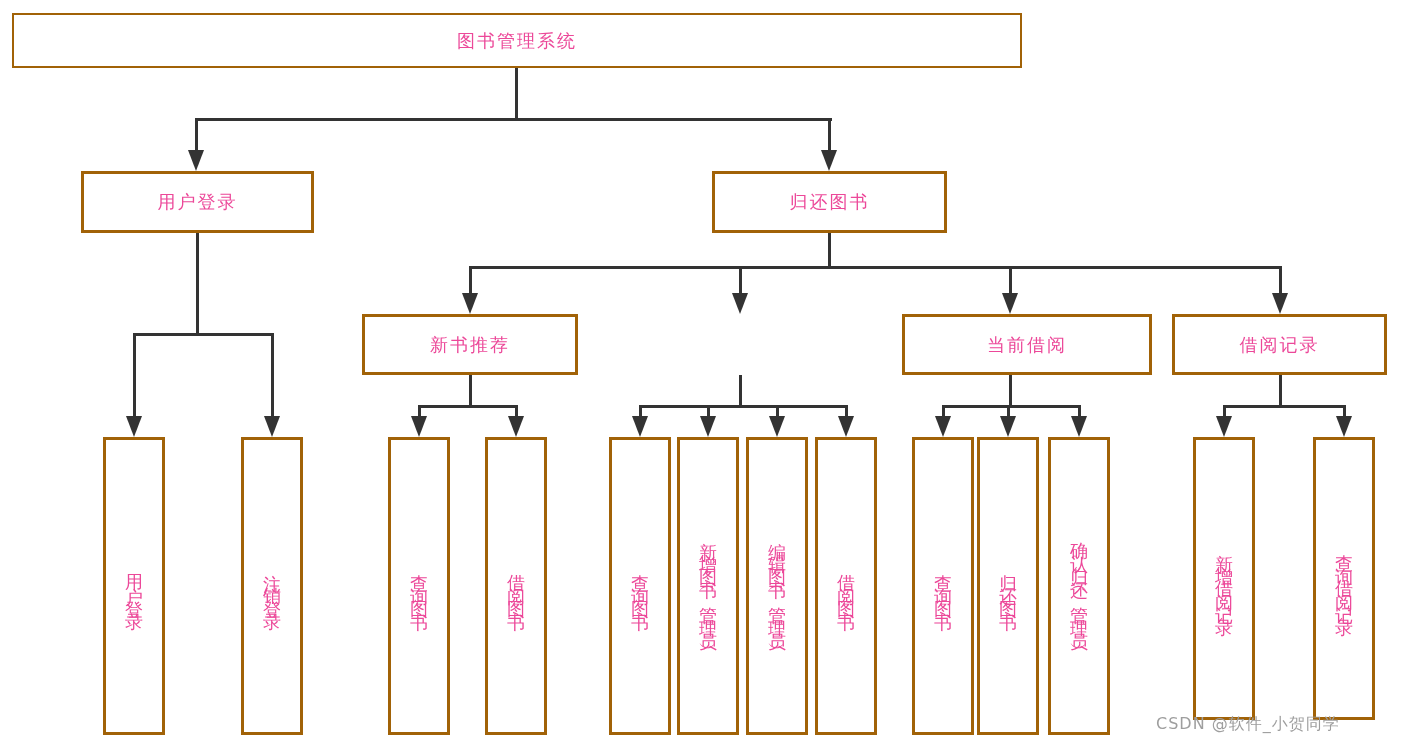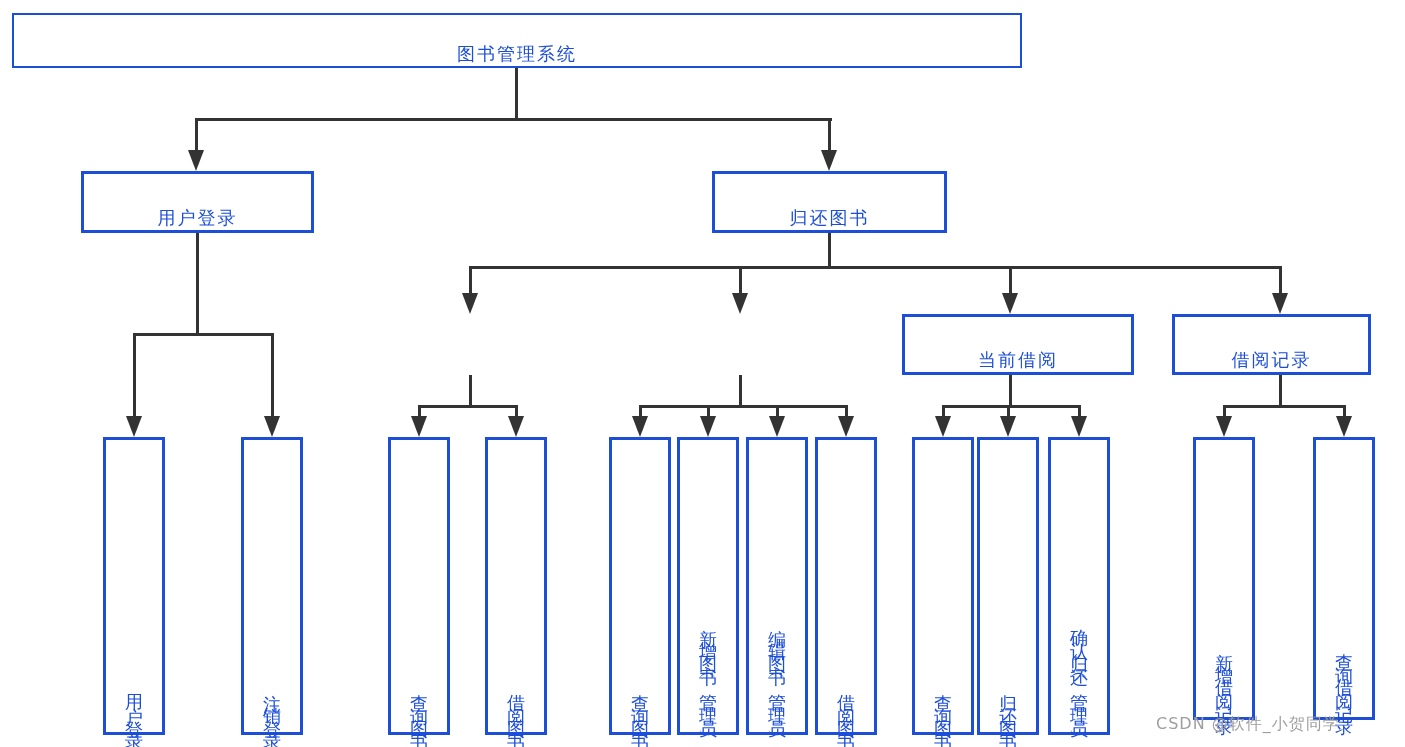--- a/index.html
+++ b/index.html
@@ -7,26 +7,26 @@
     position: relative;
     width: 1405px;
     height: 747px;
     background: #ffffff;
     overflow: hidden;
     font-family: "DejaVu Sans", "Liberation Sans", sans-serif;
   }
   .box {
     position: absolute;
     box-sizing: border-box;
-    border: 3px solid #1d4ed8;
+    border: 3px solid #a16207;
     background: #ffffff;
     display: flex;
-    align-items: flex-end;
+    align-items: center;
     justify-content: center;
-    color: #1d4ed8;
+    color: #ec4899;
   }
   .hbox { font-size: 18px; letter-spacing: 2px; }
   .hbox.thin { border-width: 2px; }
   .vbox { top: 437px; width: 62px; height: 298px; font-size: 18px; }
   .vbox span {
     writing-mode: vertical-rl;
     text-orientation: mixed;
     letter-spacing: 13px;
     line-height: 1;
     white-space: nowrap;
@@ -119,24 +119,27 @@
     <span>图书管理系统</span>
   </div>
 
   <div class="box hbox" style="left:81px;top:171px;width:233px;height:62px">
     <span>用户登录</span>
   </div>
   <div class="box hbox" style="left:712px;top:171px;width:235px;height:62px">
     <span>归还图书</span>
   </div>
 
-  <div class="box hbox" style="left:902px;top:314px;width:232px;height:61px">
+  <div class="box hbox" style="left:362px;top:314px;width:216px;height:61px">
+    <span>新书推荐</span>
+  </div>
+  <div class="box hbox" style="left:902px;top:314px;width:250px;height:61px">
     <span>当前借阅</span>
   </div>
-  <div class="box hbox" style="left:1172px;top:314px;width:199px;height:61px">
+  <div class="box hbox" style="left:1172px;top:314px;width:215px;height:61px">
     <span>借阅记录</span>
   </div>
 
   <div class="box vbox" style="left:103px">
     <span>用户登录</span>
   </div>
   <div class="box vbox" style="left:241px">
     <span>注销登录</span>
   </div>
 

